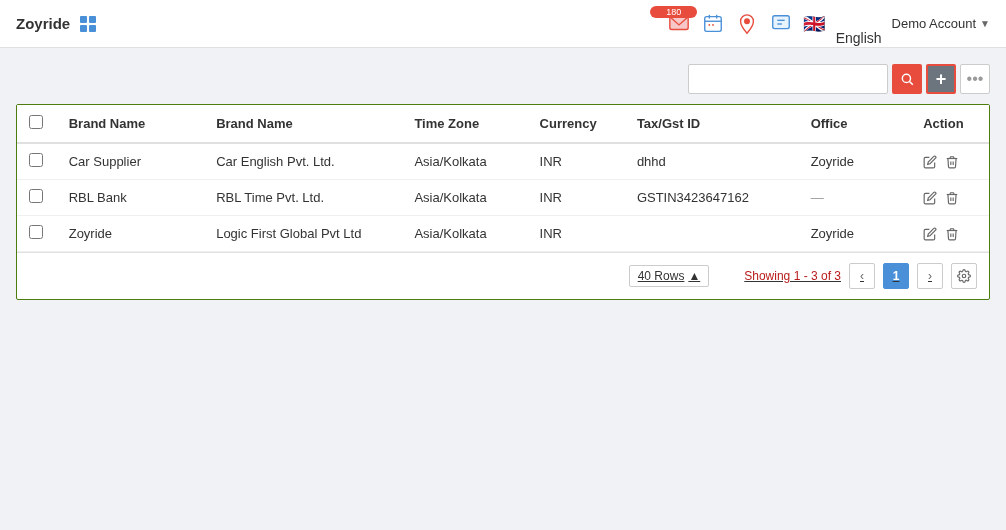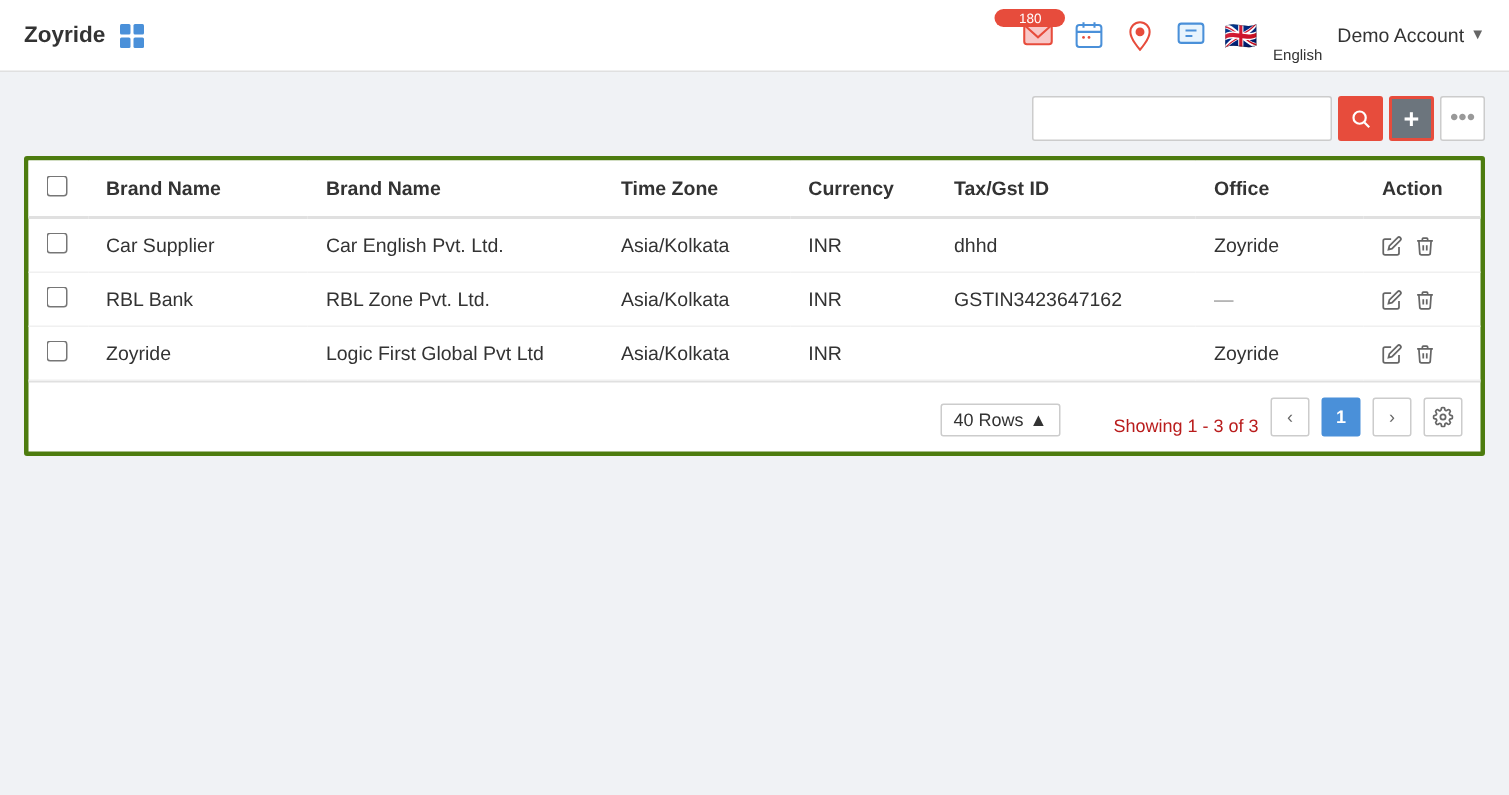--- a/index.html
+++ b/index.html
@@ -21,21 +21,21 @@
     .header-grid-icon span { background: #4a90d9; border-radius: 1px; display: block; }
     .header-right { display: flex; align-items: center; gap: 10px; }
     .header-icon-wrapper { position: relative; cursor: pointer; }
     .badge {
       position: absolute; top: -6px; right: -6px;
       background: #e74c3c; color: #fff; font-size: 9px;
       border-radius: 8px; padding: 1px 16px; min-width: 16px; text-align: center;
     }
     .header-icon { width: 24px; height: 24px; display: flex; align-items: center; justify-content: center; }
     .flag-icon { font-size: 18px; }
-    .lang-text { font-size: 10px; color: #333; margin-top: 28px; }
+    .lang-text { font-size: 14px; color: #333; margin-top: 28px; }
     .account-btn {
       display: flex; align-items: center; gap: 4px;
       font-size: 13px; cursor: pointer; color: #333;
     }
     .chevron-down { font-size: 10px; color: #666; }
 
     
     .main { padding: 16px; background: #f0f2f5; min-height: calc(530px - 48px); }
 
     
@@ -59,21 +59,21 @@
       display: flex; align-items: center; justify-content: center; font-size: 18px; font-weight: bold;
     }
     .more-btn {
       background: #fff; border: 1px solid #ccc; color: #999;
       width: 30px; height: 30px; cursor: pointer; border-radius: 2px;
       display: flex; align-items: center; justify-content: center; font-size: 16px;
     }
 
     
     .table-container {
-      background: #fff; border: 3px solid #4d7c0f; border-radius: 2px;
+      background: #fff; border: 1px solid #4d7c0f; border-radius: 2px;
     }
     table { width: 100%; border-collapse: collapse; }
     thead tr { border-bottom: 2px solid #e0e0e0; }
     thead th {
       padding: 10px 12px; text-align: left; font-weight: bold;
       font-size: 13px; color: #333; background: #fff;
     }
     .col-check { width: 40px; }
     .col-brand { width: 160px; }
     .col-full { width: 220px; }
@@ -88,22 +88,22 @@
     input[type="checkbox"] { width: 14px; height: 14px; cursor: pointer; }
 
     .action-icons { display: flex; align-items: center; gap: 8px; }
     .edit-icon, .delete-icon {
       cursor: pointer; font-size: 14px; color: #666;
       display: flex; align-items: center; justify-content: center;
     }
 
     
     .pagination-row {
-      display: flex; justify-content: flex-end; align-items: flex-end;
-      padding: 10px 12px; gap: 8px; border-top: 1px solid #e0e0e0;
+      display: flex; justify-content: flex-end; align-items: center;
+      padding: 10px 12px; gap: 8px; border-top: 1px solid #e0e0e0; text-decoration: underline;
     }
     .rows-select {
       display: flex; align-items: center; gap: 4px;
       border: 1px solid #ccc; border-radius: 2px;
       padding: 3px 8px; background: #fff; cursor: pointer;
       font-size: 12px; color: #333;
     }
     .pagination-info { font-size: 12px; color: #b91c1c; margin-left: 27px; }
     .page-btn {
       background: #fff; border: 1px solid #ccc;
@@ -254,21 +254,21 @@
             </svg>
           </span>
         </div>
       </td>
     </tr>
           <tr>
       <td>
         <input type="checkbox" style="">
       </td>
       <td>RBL Bank</td>
-      <td>RBL Zone Pvt. Ltd.</td>
+      <td>RBL Time Pvt. Ltd.</td>
       <td>Asia/Kolkata</td>
       <td>INR</td>
       <td>GSTIN3423647162</td>
       <td><span class="dash-value">—</span></td>
       <td>
         <div class="action-icons">
           <span class="edit-icon">
             <svg width="14" height="14" viewBox="0 0 24 24" fill="none" stroke="currentColor" stroke-width="2">
               <path d="M11 4H4a2 2 0 0 0-2 2v14a2 2 0 0 0 2 2h14a2 2 0 0 0 2-2v-7"></path>
               <path d="M18.5 2.5a2.121 2.121 0 0 1 3 3L12 15l-4 1 1-4 9.5-9.5z"></path>

